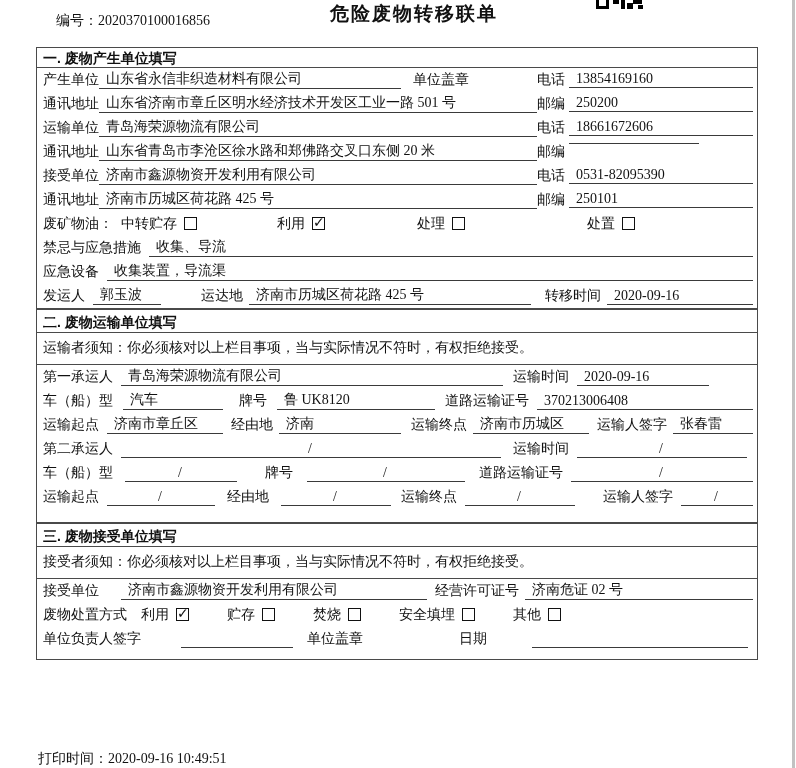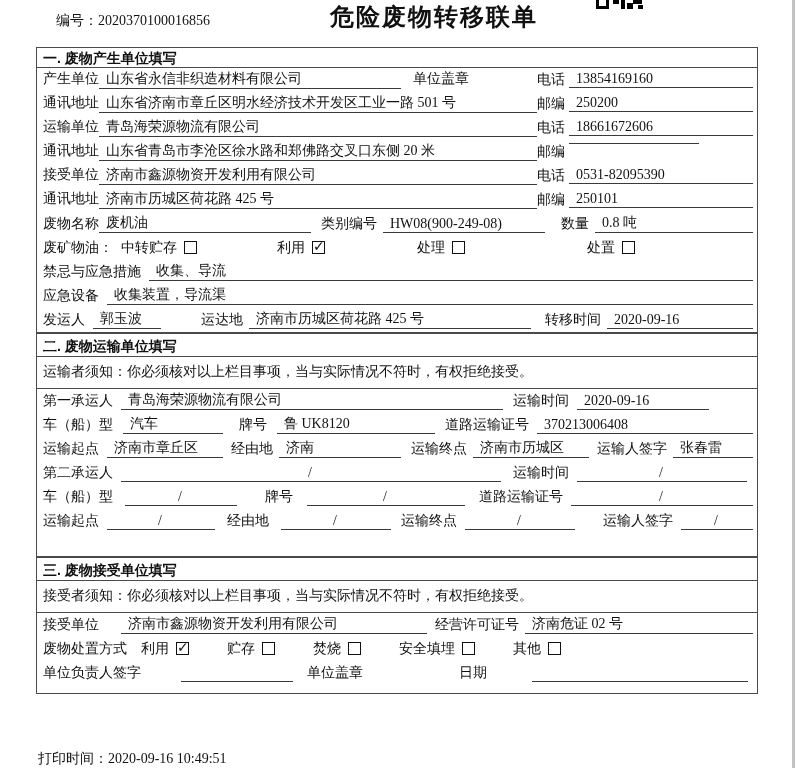--- a/index.html
+++ b/index.html
@@ -1,45 +1,45 @@
 <!DOCTYPE html>
 <html><head>
 <meta charset="utf-8">
 <style>
   *{box-sizing:border-box;margin:0;padding:0}
   html,body{width:796px;height:768px;background:#fff;color:#111;
     font-family:"Liberation Serif","DejaVu Serif",serif;font-size:14px;overflow:hidden;position:relative}
   .serial{position:absolute;left:56px;top:12px;white-space:nowrap}
-  .doc-title{position:absolute;left:330px;top:1px;font-size:24px;font-weight:bold;letter-spacing:2px;
+  .doc-title{position:absolute;left:330px;top:1px;font-size:19px;font-weight:bold;letter-spacing:2px;
     font-family:"Liberation Sans","DejaVu Sans",sans-serif}
   .qr{position:absolute;left:596px;top:0}
   .win-edge{position:absolute;right:1px;top:0;width:3px;height:768px;background:#c2c2c2}
   .form{position:absolute;left:36px;top:47px;width:722px;border:1px solid #4a4a4a;background:#fff}
   .sec-header{font-family:"Liberation Sans","DejaVu Sans",sans-serif;font-weight:bold;font-size:14px;
     padding:2px 6px 1px;border-bottom:1px solid #4a4a4a;line-height:16px}
   .sec2 .sec-header,.sec3 .sec-header{border-top:2px solid #4a4a4a;padding:4px 6px 2px}
   .notice{padding:6px 6px 7px;border-bottom:1px solid #4a4a4a;white-space:nowrap}
   .row{display:flex;align-items:flex-end;height:24px;padding:0 4px 3px 6px;white-space:nowrap}
   .sec2 .row,.sec3 .row{height:24px}
-  .sec2{padding-bottom:23px}
+  .sec2{padding-bottom:13px}
   .sec3{padding-bottom:8px}
   .lbl{white-space:nowrap}
   .v{border-bottom:1px solid #3a3a3a;padding:0 2px 0 7px;white-space:nowrap;overflow:visible}
   .fx{flex:1}
   .ctr{text-align:center;padding-left:0}
   .ml6{margin-left:6px}.ml8{margin-left:8px}.ml10{margin-left:10px}.ml12{margin-left:12px}
   .ml14{margin-left:14px}.ml16{margin-left:16px}.ml22{margin-left:22px}.ml28{margin-left:28px}
   .ml38{margin-left:38px}.ml40{margin-left:40px}.ml45{margin-left:45px}.ml80{margin-left:80px}
   .ml92{margin-left:92px}.ml96{margin-left:96px}.ml122{margin-left:122px}
   .w68{width:68px}.w100{width:100px}.w104{width:104px}.w108{width:108px}.w110{width:110px}
   .w112{width:112px}.w116{width:116px}.w122{width:122px}.w126{width:126px}.w130{width:130px}
   .w132{width:132px}.w138{width:138px}.w158{width:158px}.w162{width:162px}
   .w170{width:170px}.w196{width:196px}.w212{width:212px}.w216{width:216px}.w282{width:282px}
   .w302{width:302px}.w306{width:306px}.w380{width:380px}.w382{width:382px}
-  .lgrp{width:494px;display:flex;align-items:flex-start}
+  .lgrp{width:494px;display:flex;align-items:center}
   .rgrp{flex:1;display:flex;align-items:flex-start}
   .rgrp .lbl{margin-right:4px}
   .opt{display:flex;align-items:center}
   .cb{display:inline-block;width:13px;height:13px;border:1px solid #111;margin-left:7px;
     position:relative;margin-bottom:1px;flex:none}
   .cb.checked::after{content:"✓";position:absolute;left:0px;top:-4px;font-size:14px;font-weight:bold;
     font-family:"DejaVu Sans",sans-serif}
   .print-time{position:absolute;left:38px;top:750px;white-space:nowrap}
 </style>
 </head>
@@ -126,28 +126,20 @@
       <div class="lgrp">
         <span class="lbl">通讯地址</span>
         <span class="v fx">济南市历城区荷花路 425 号</span>
       </div>
       <div class="rgrp">
         <span class="lbl">邮编</span>
         <span class="v fx">250101</span>
       </div>
     </div>
 
-    <div class="row">
-      <span class="lbl">废物名称</span>
-      <span class="v w212">废机油</span>
-      <span class="lbl ml10">类别编号</span>
-      <span class="v w162 ml6">HW08(900-249-08)</span>
-      <span class="lbl ml16">数量</span>
-      <span class="v fx ml6">0.8 吨</span>
-    </div>
 
 
     <div class="row">
       <span class="lbl">废矿物油：</span>
       <span class="opt ml8">
         <span>中转贮存</span>
         <span class="cb"></span>
       </span>
       <span class="opt ml80">
         <span>利用</span>

